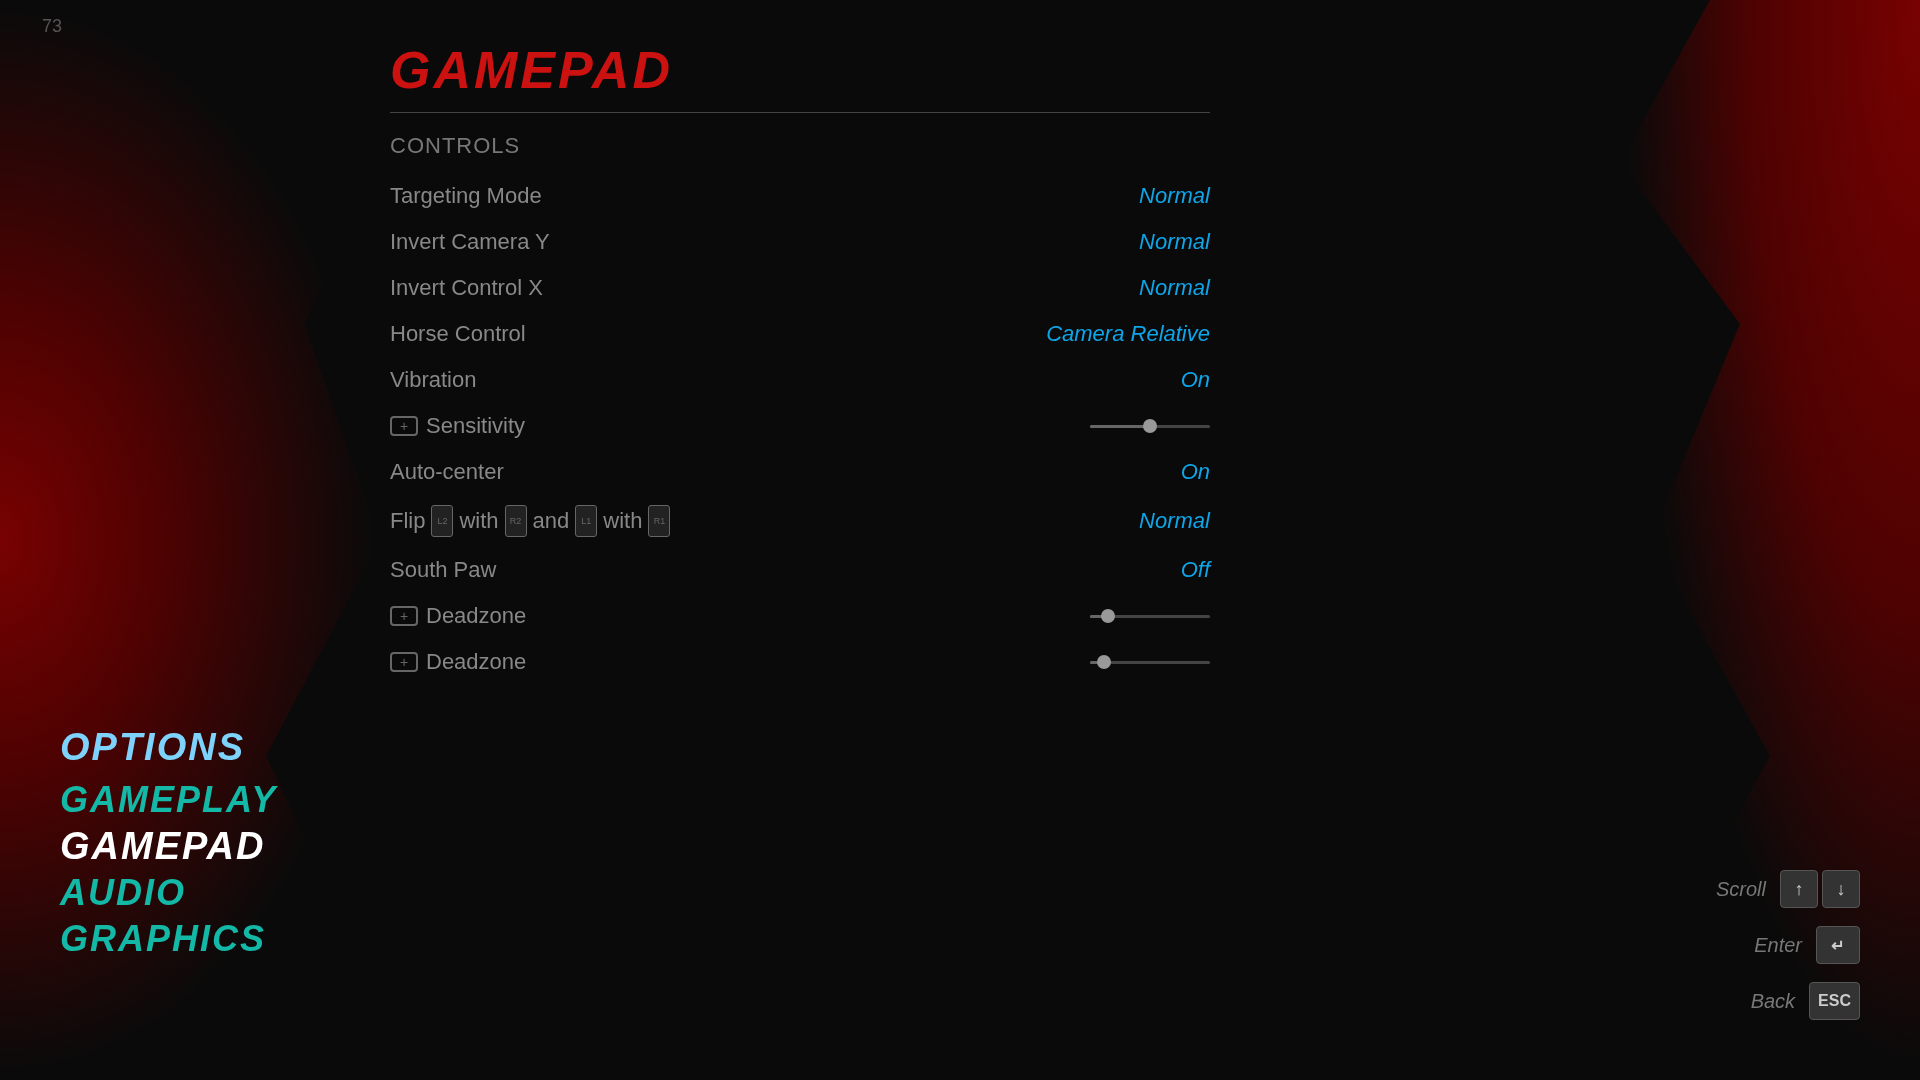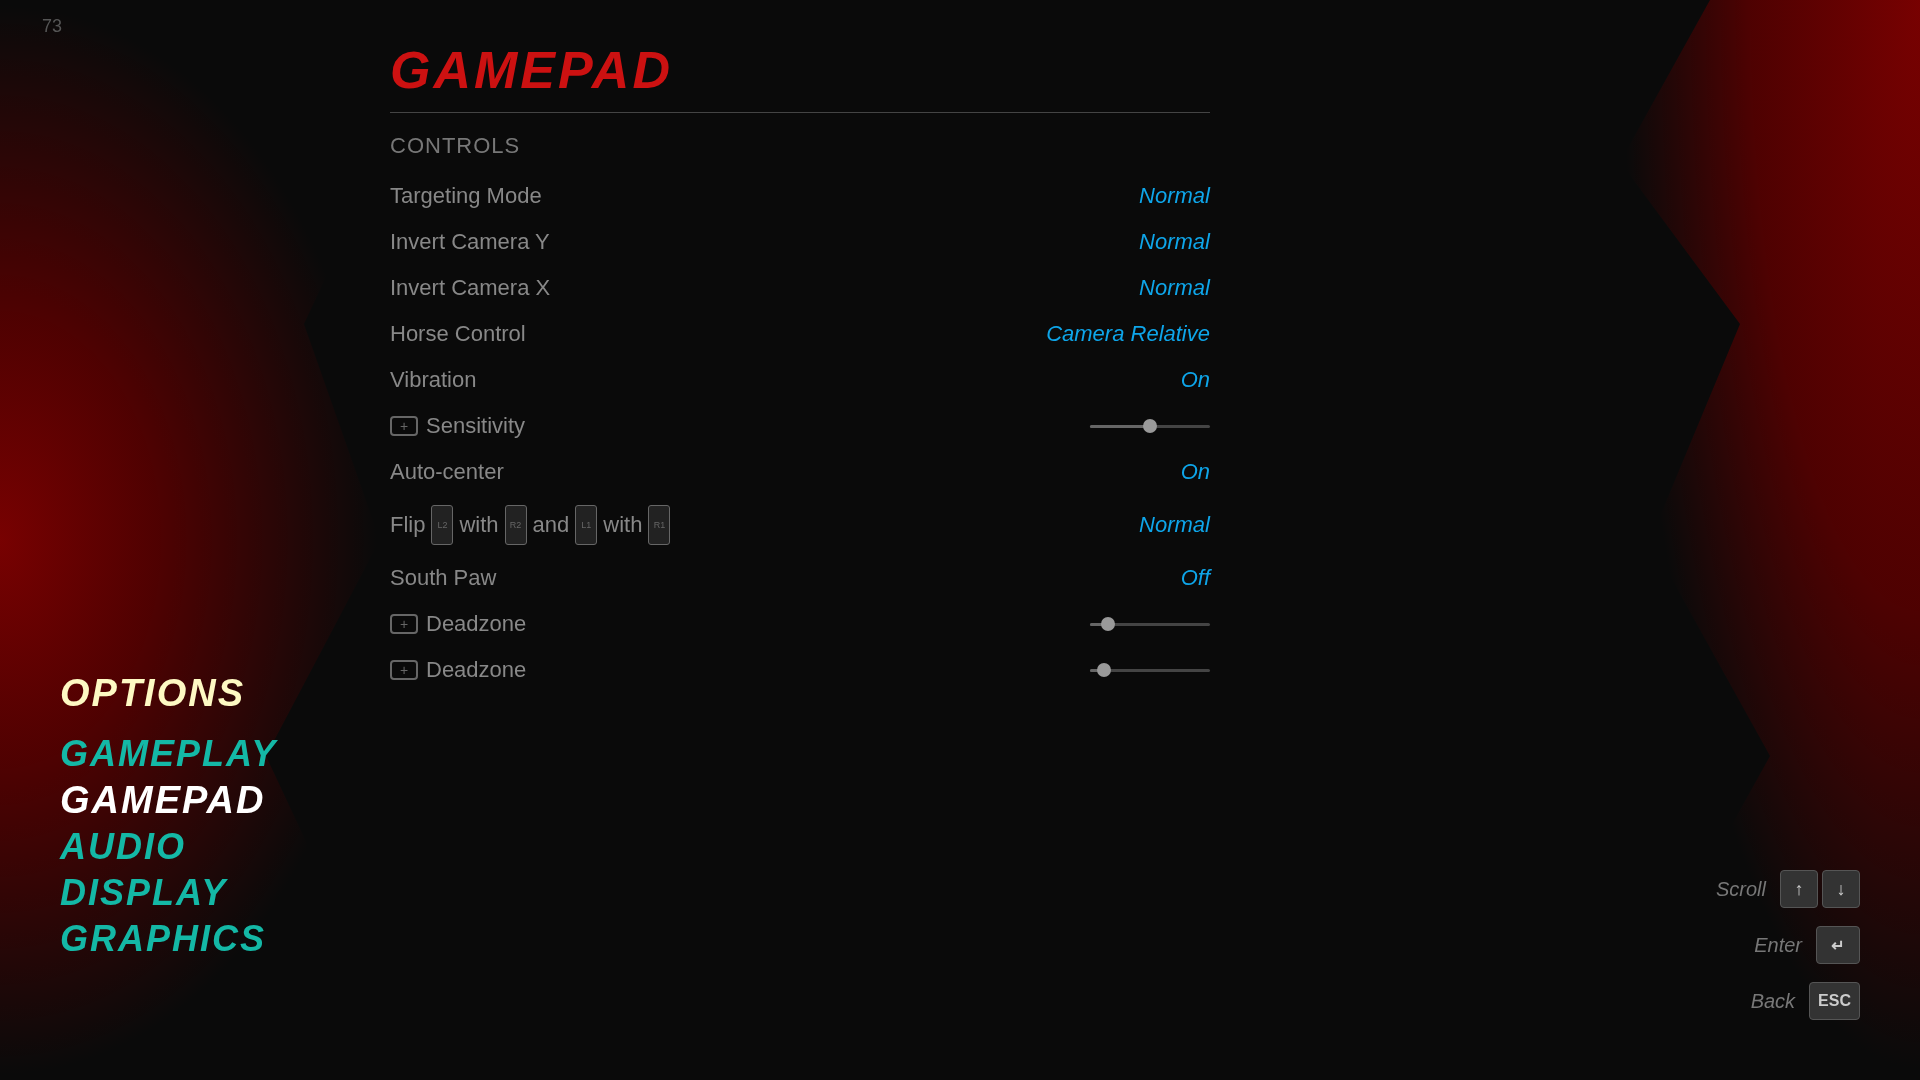--- a/index.html
+++ b/index.html
@@ -55,23 +55,23 @@
       cursor: pointer;
       font-style: italic;
     }
 
     .sidebar-item.active {
       color: #ffffff;
       font-size: 38px;
     }
 
     .sidebar-item.options-label {
-      color: #fef9c3;
+      color: #7dd3fc;
       font-size: 38px;
-      margin-bottom: 14px;
+      margin-bottom: 6px;
     }
 
     
     .main-content {
       position: absolute;
       left: 390px;
       top: 40px;
       width: 820px;
     }
 
@@ -188,21 +188,21 @@
       gap: 6px;
       font-size: 22px;
       color: #888;
     }
 
     .btn-icon {
       display: inline-flex;
       align-items: center;
       justify-content: center;
       width: 22px;
-      height: 40px;
+      height: 32px;
       border: 1.5px solid #666;
       border-radius: 3px;
       font-size: 9px;
       color: #666;
       background: #222;
     }
 
     
     .controls-hint {
       position: absolute;
@@ -277,21 +277,20 @@
 <div class="bg-left"></div>
 <div class="bg-right"></div>
 
 <div class="fps-counter">73</div>
 
 <div class="sidebar">
   <div class="sidebar-item options-label">OPTIONS</div>
   <div class="sidebar-item">GAMEPLAY</div>
   <div class="sidebar-item active">GAMEPAD</div>
   <div class="sidebar-item">AUDIO</div>
-  <div class="sidebar-item">DISPLAY</div>
   <div class="sidebar-item">GRAPHICS</div>
 </div>
 
 <div class="main-content">
   <div class="page-title">GAMEPAD</div>
   <div class="title-divider"></div>
 
   <div class="section-label">Controls</div>
 
   <div class="settings-list">
@@ -300,21 +299,21 @@
       <span class="setting-name">Targeting Mode</span>
       <span class="setting-value">Normal</span>
     </div>
 
     <div class="setting-row">
       <span class="setting-name">Invert Camera Y</span>
       <span class="setting-value">Normal</span>
     </div>
 
     <div class="setting-row">
-      <span class="setting-name">Invert Camera X</span>
+      <span class="setting-name">Invert Control X</span>
       <span class="setting-value">Normal</span>
     </div>
 
     <div class="setting-row">
       <span class="setting-name">Horse Control</span>
       <span class="setting-value">Camera Relative</span>
     </div>
 
     <div class="setting-row">
       <span class="setting-name">Vibration</span>

